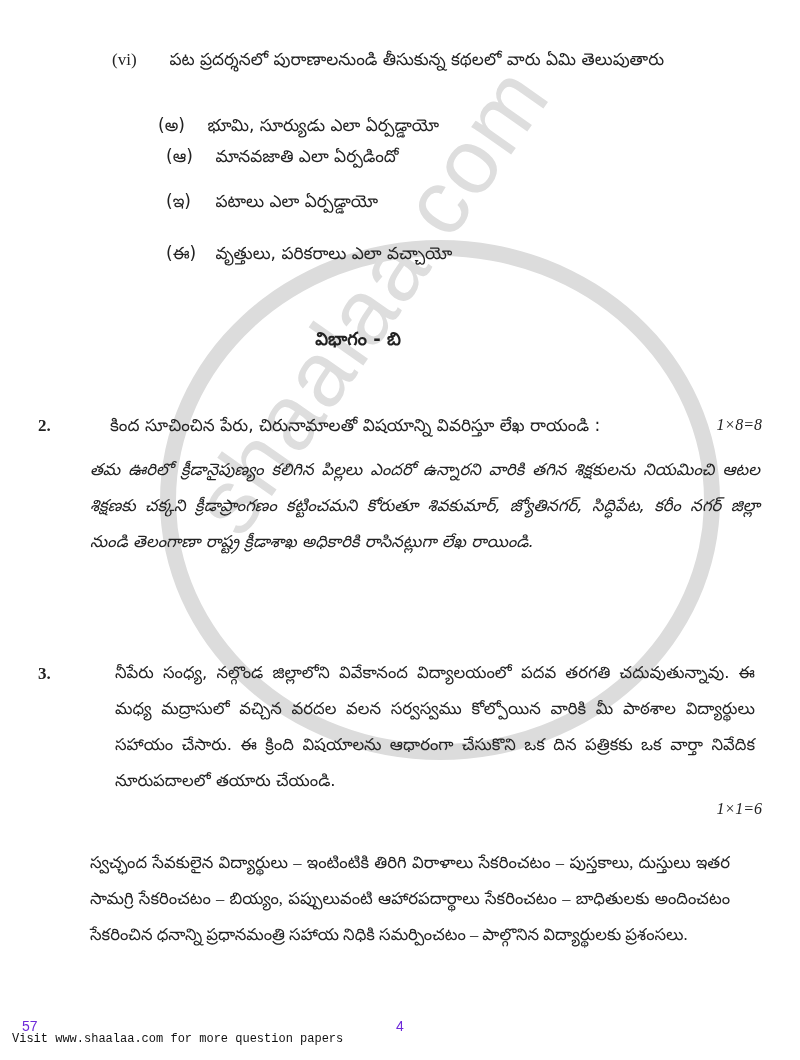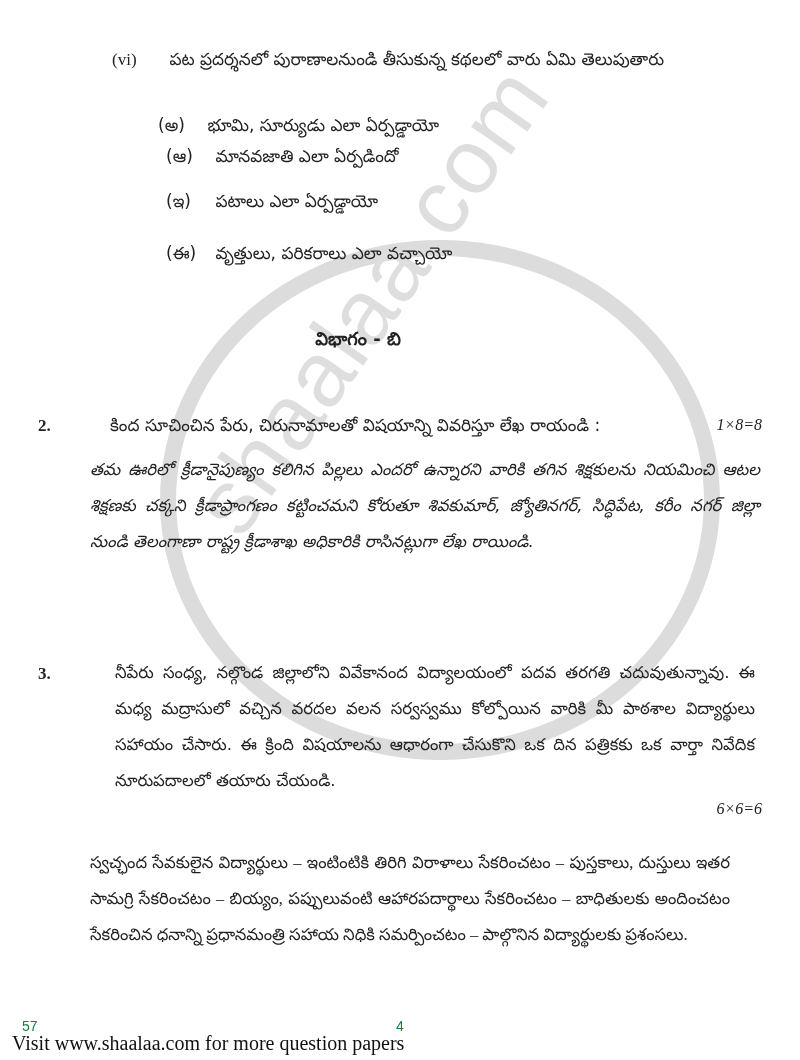--- a/index.html
+++ b/index.html
@@ -11,22 +11,22 @@
          transform: rotate(-55deg); transform-origin: left center; z-index: 0;
          font-family: "Liberation Sans", sans-serif; letter-spacing: 2px; white-space: nowrap; }
   .content { position: relative; z-index: 1; }
   .line { position: absolute; font-size: 17px; line-height: 22px; white-space: nowrap; margin-left: 20px; }
   .roman { font-family: "Liberation Serif", serif; font-size: 17px; }
   .qnum { position: absolute; left: 38px; font-family: "Liberation Serif", serif; font-weight: bold; font-size: 17px; }
   .marks { position: absolute; right: 38px; font-family: "Liberation Serif", serif; font-style: italic; font-size: 16px; }
   .heading { position: absolute; left: 0; width: 716px; text-align: center; font-weight: bold; font-size: 18px; top: 328px; }
   .justify { position: absolute; left: 90px; width: 670px; font-size: 16.5px; line-height: 36px; text-align: justify; text-align-last: left; }
   .opt-label { display: inline-block; width: 44px; }
-  .footer-num { position: absolute; font-family: "Liberation Sans", sans-serif; font-size: 14px; color: #15803d; }
-  .footer-visit { position: absolute; left: 12px; top: 1032px; font-family: Liberation Serif, serif; font-size: 20px; color: #111; }
+  .footer-num { position: absolute; font-family: "Liberation Sans", sans-serif; font-size: 14px; color: #6d28d9; }
+  .footer-visit { position: absolute; left: 12px; top: 1032px; font-family: Liberation Mono, monospace; font-size: 12px; color: #111; }
 </style>
 </head>
 <body>
 
 <div class="watermark-circle"></div>
 <div class="watermark-text">shaalaa.com</div>
 
 <div class="content">
 
   <div class="line" style="left:92px; top:48px;">
@@ -53,19 +53,19 @@
 
   <div class="heading">విభాగం - బి</div>
 
   <div class="qnum" style="top:416px;">2.</div>
   <div class="line" style="left:90px; top:414px;">కింద సూచించిన పేరు, చిరునామాలతో విషయాన్ని వివరిస్తూ లేఖ రాయండి :</div>
   <div class="marks" style="top:416px;">1×8=8</div>
   <div class="justify" style="top:452px;font-style:italic;">తమ ఊరిలో క్రీడానైపుణ్యం కలిగిన పిల్లలు ఎందరో ఉన్నారని వారికి తగిన శిక్షకులను నియమించి ఆటల శిక్షణకు చక్కని క్రీడాప్రాంగణం కట్టించమని కోరుతూ శివకుమార్, జ్యోతినగర్, సిద్ధిపేట, కరీం నగర్ జిల్లా నుండి తెలంగాణా రాష్ట్ర క్రీడాశాఖ అధికారికి రాసినట్లుగా లేఖ రాయిండి.</div>
 
   <div class="qnum" style="top:664px;">3.</div>
   <div class="justify" style="top:655px; width:640px;margin-left:25px;">నీపేరు సంధ్య, నల్గొండ జిల్లాలోని వివేకానంద విద్యాలయంలో పదవ తరగతి చదువుతున్నావు. ఈ మధ్య మద్రాసులో వచ్చిన వరదల వలన సర్వస్వము కోల్పోయిన వారికి మీ పాఠశాల విద్యార్థులు సహాయం చేసారు. ఈ క్రింది విషయాలను ఆధారంగా చేసుకొని ఒక దిన పత్రికకు ఒక వార్తా నివేదిక నూరుపదాలలో తయారు చేయండి.</div>
-  <div class="marks" style="top:800px;">6×6=6</div>
+  <div class="marks" style="top:800px;">1×1=6</div>
   <div class="justify" style="top:845px; width:640px;font-family:Liberation Serif, serif;">స్వచ్ఛంద సేవకులైన విద్యార్థులు – ఇంటింటికి తిరిగి విరాళాలు సేకరించటం – పుస్తకాలు, దుస్తులు ఇతర సామగ్రి సేకరించటం – బియ్యం, పప్పులువంటి ఆహారపదార్థాలు సేకరించటం – బాధితులకు అందించటం సేకరించిన ధనాన్ని ప్రధానమంత్రి సహాయ నిధికి సమర్పించటం – పాల్గొనిన విద్యార్థులకు ప్రశంసలు.</div>
 
   <div class="footer-num" style="left:22px; top:1018px;">57</div>
   <div class="footer-num" style="left:396px; top:1018px;">4</div>
   <div class="footer-visit">Visit www.shaalaa.com for more question papers</div>
 </div>
 
 </body></html>

